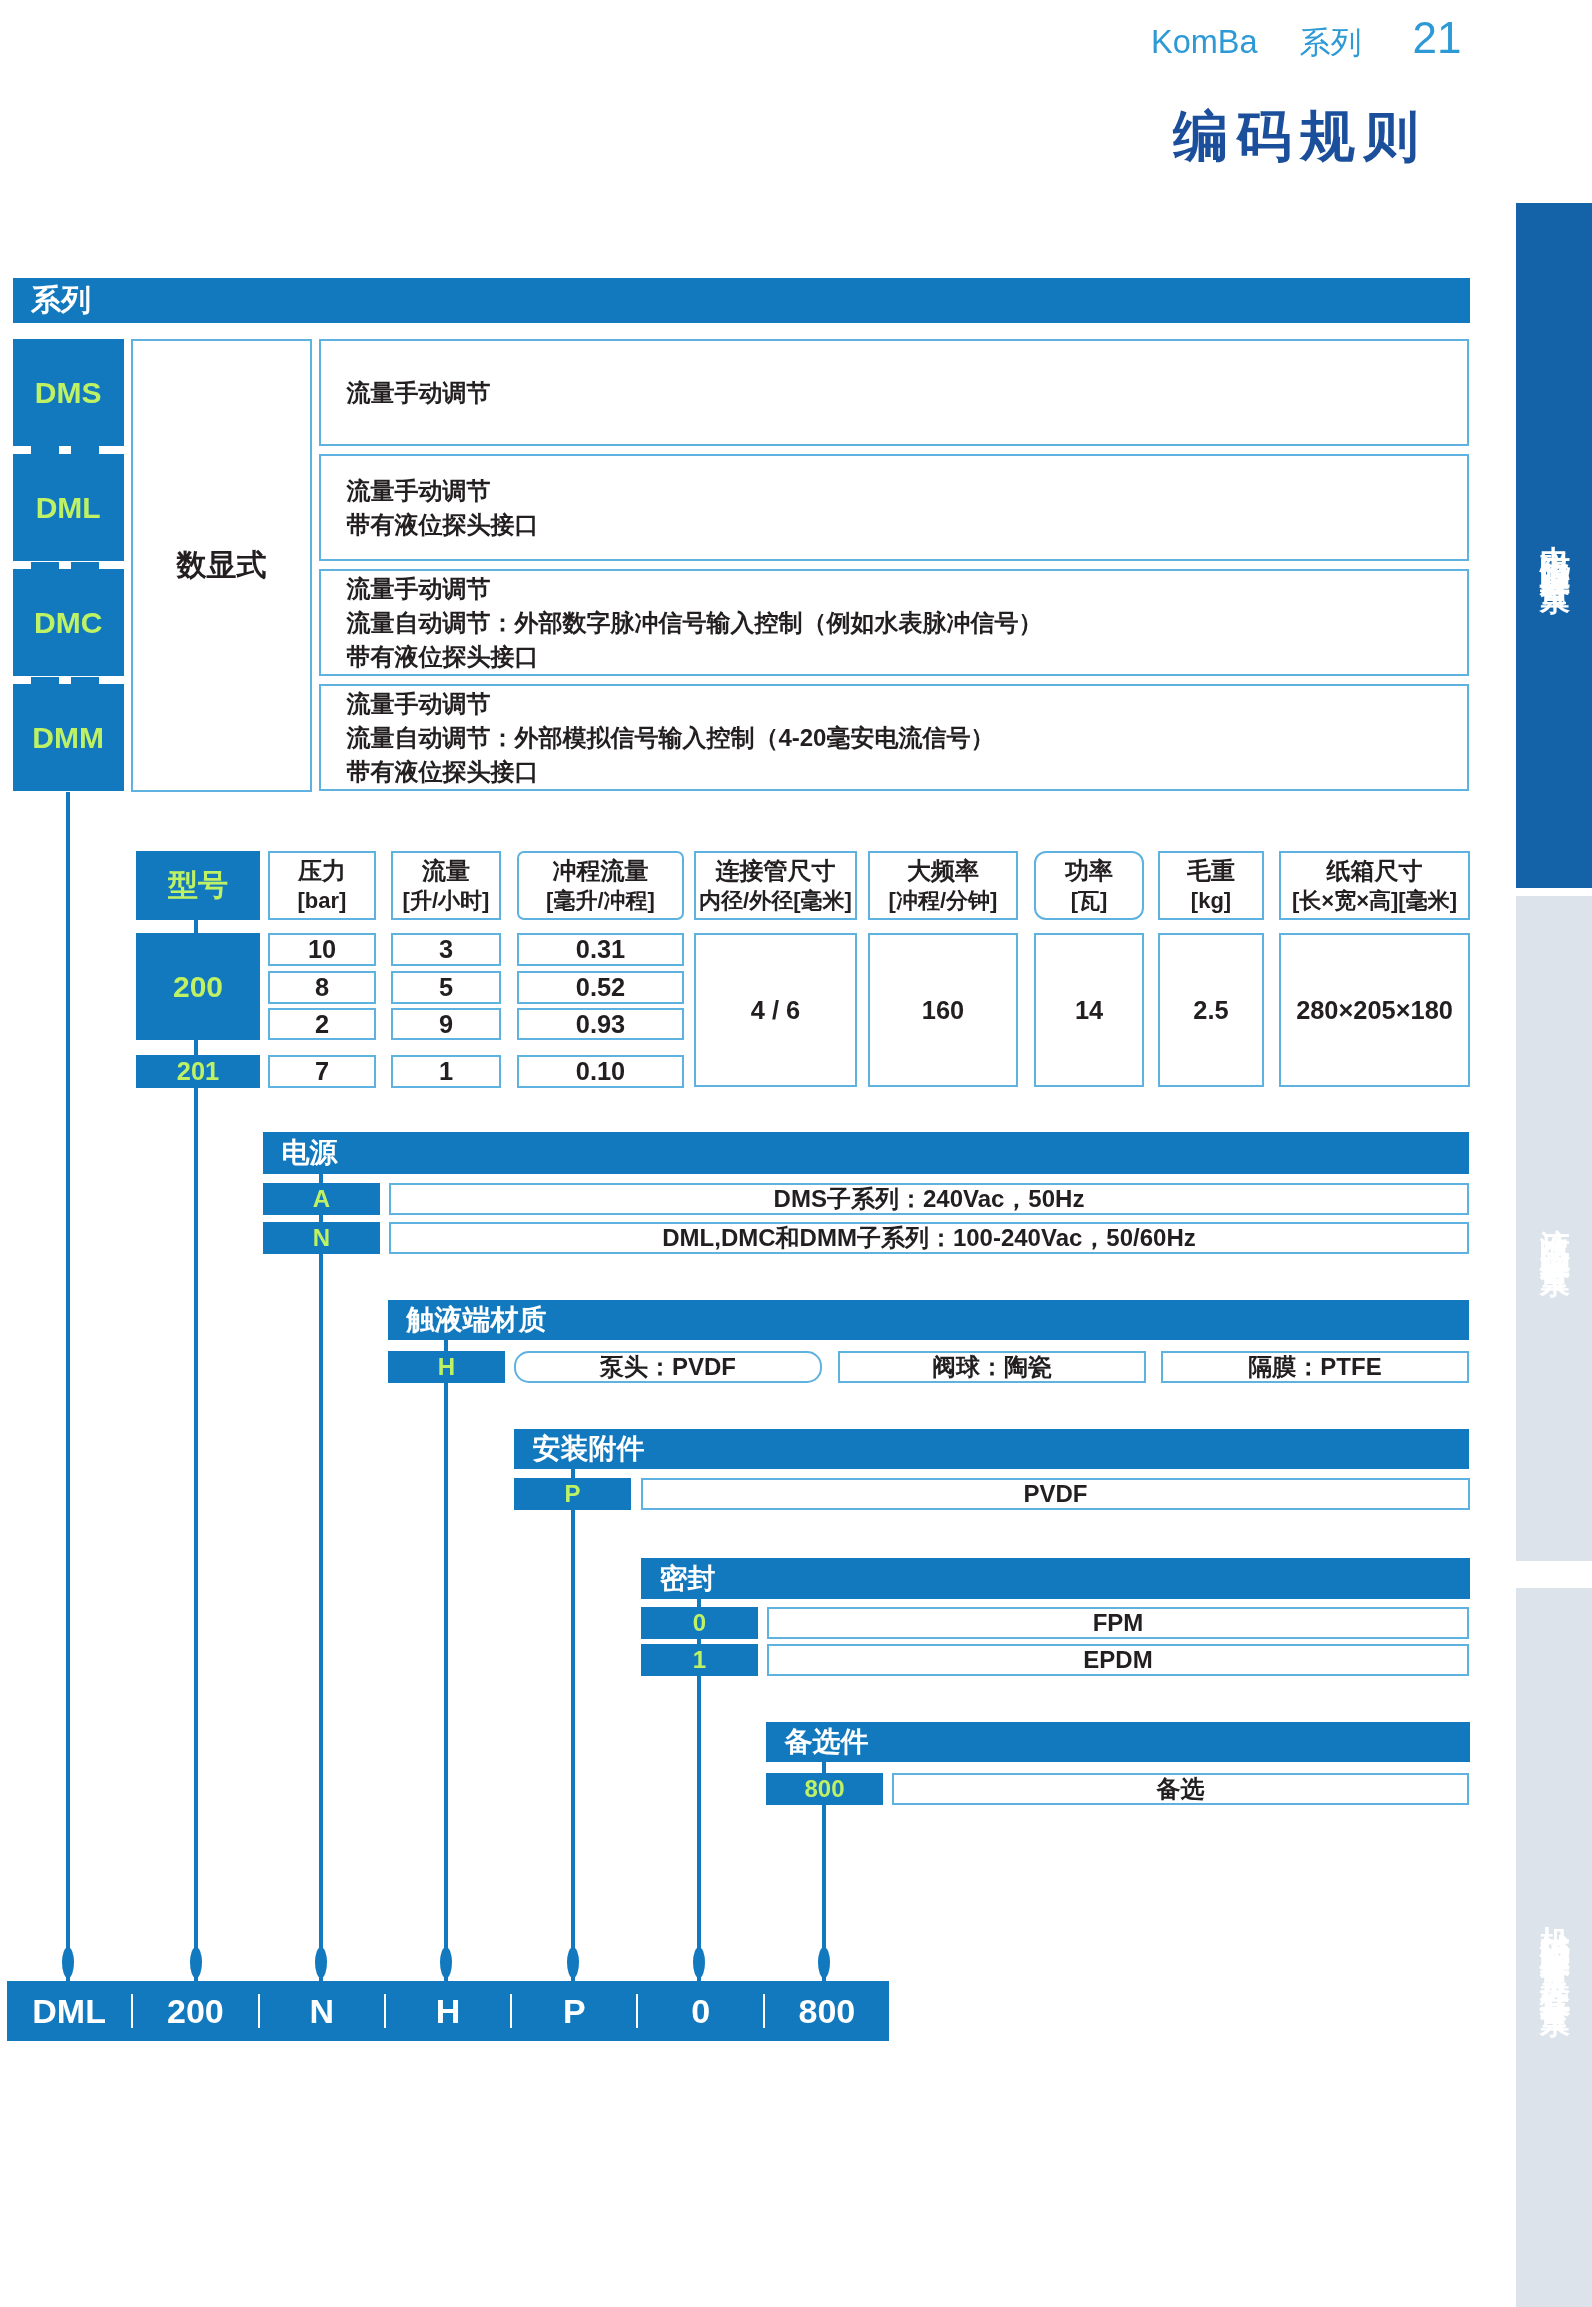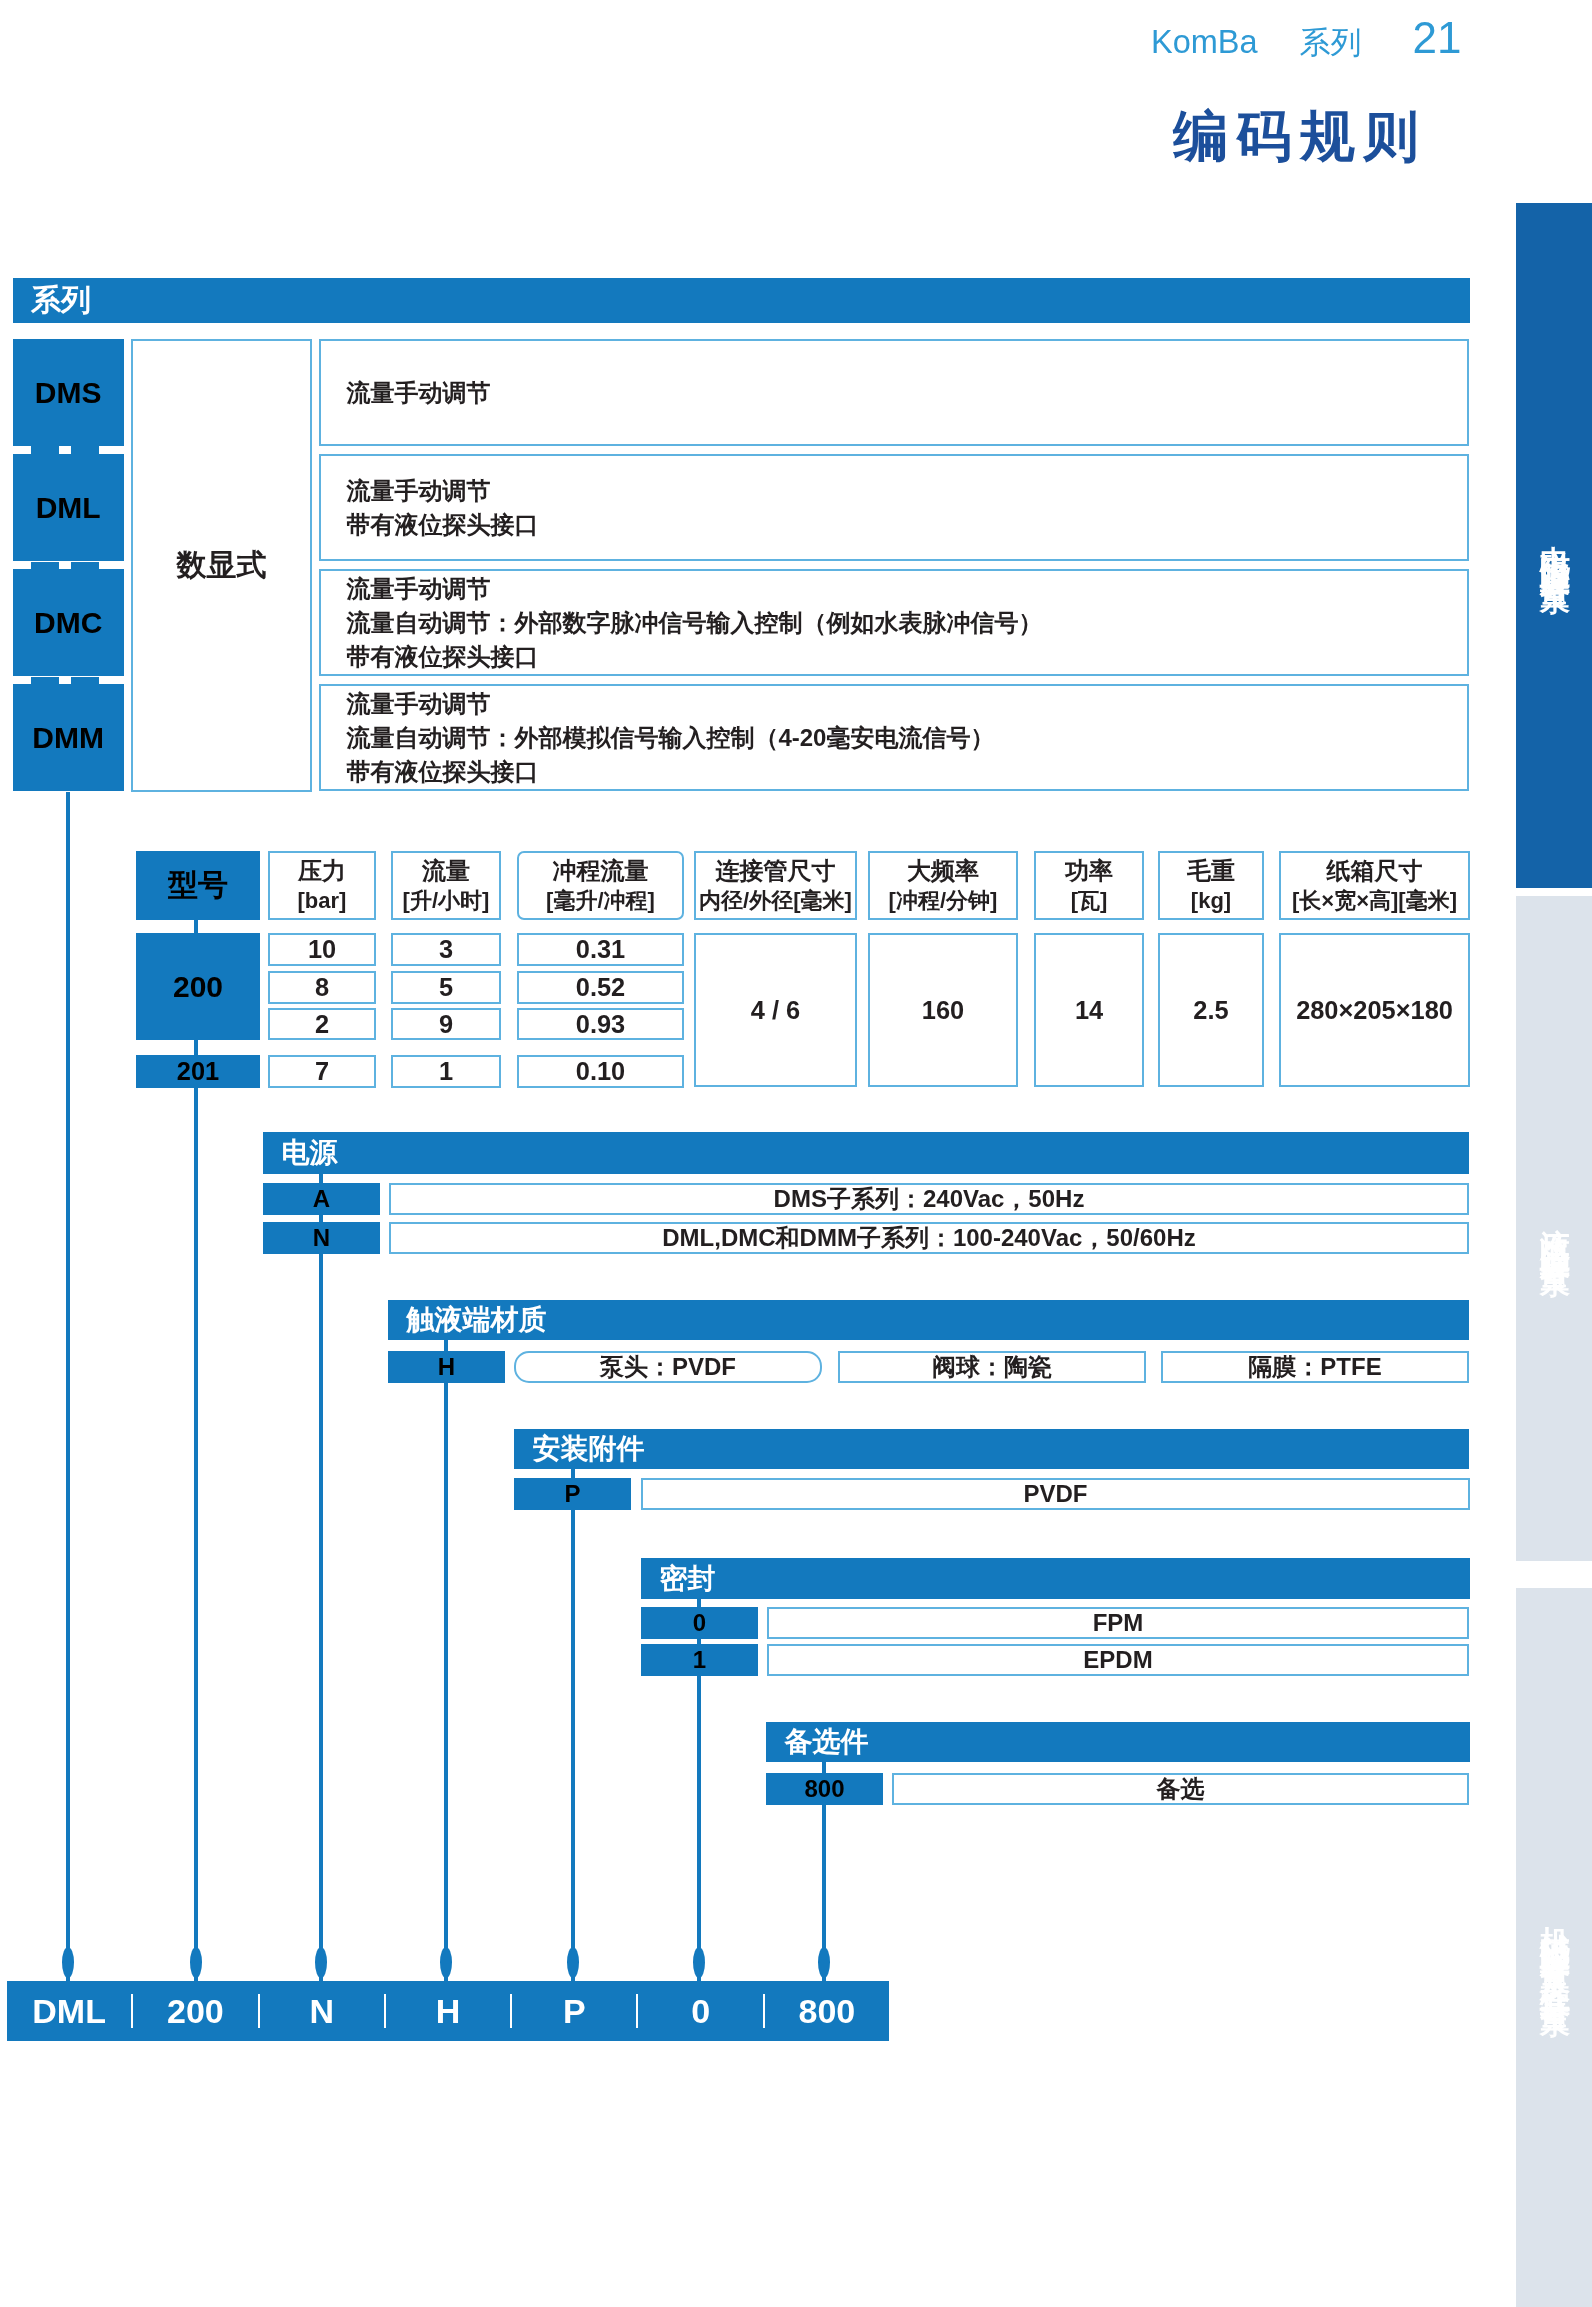--- a/index.html
+++ b/index.html
@@ -15,21 +15,21 @@
   #page{
     position:relative;width:1593px;height:2307px;background:#ffffff;overflow:hidden;
     font-family:"Liberation Sans","DejaVu Sans",sans-serif;color:var(--text);
   }
   .abs{position:absolute;box-sizing:border-box;}
   .bar{
     background:var(--primary);color:#fff;font-weight:bold;font-size:28px;
     display:flex;align-items:center;padding-left:18.4px;
   }
   .code{
-    background:var(--primary);color:#000000;font-weight:bold;font-size:27px;
+    background:var(--primary);color:#bef264;font-weight:bold;font-size:27px;
     display:flex;align-items:center;justify-content:center;
   }
   .cell{
     background:#fff;border:2.1px solid var(--light-border);
     display:flex;align-items:center;justify-content:center;
     font-size:24px;font-weight:bold;color:var(--text);text-align:center;
   }
   .cell.num{font-weight:bold;font-size:25.4px;}
   .desc{
     background:#fff;border:2.1px solid var(--light-border);
@@ -125,21 +125,21 @@
     <div class="u">[毫升/冲程]</div>
   </div>
   <div class="abs hdr2" style="left:694px;top:851px;width:163px;height:69px;">
     <div class="t">连接管尺寸</div>
     <div class="u">内径/外径[毫米]</div>
   </div>
   <div class="abs hdr2" style="left:868px;top:851px;width:150px;height:69px;">
     <div class="t">大频率</div>
     <div class="u">[冲程/分钟]</div>
   </div>
-  <div class="abs hdr2" style="left:1034px;top:851px;width:110px;height:69px;">
+  <div class="abs hdr2" style="left:1034px;top:851px;width:110px;height:69px;border-radius:12px;">
     <div class="t">功率</div>
     <div class="u">[瓦]</div>
   </div>
   <div class="abs hdr2" style="left:1158px;top:851px;width:106px;height:69px;">
     <div class="t">毛重</div>
     <div class="u">[kg]</div>
   </div>
   <div class="abs hdr2" style="left:1279px;top:851px;width:191px;height:69px;">
     <div class="t">纸箱尺寸</div>
     <div class="u">[长×宽×高][毫米]</div>

